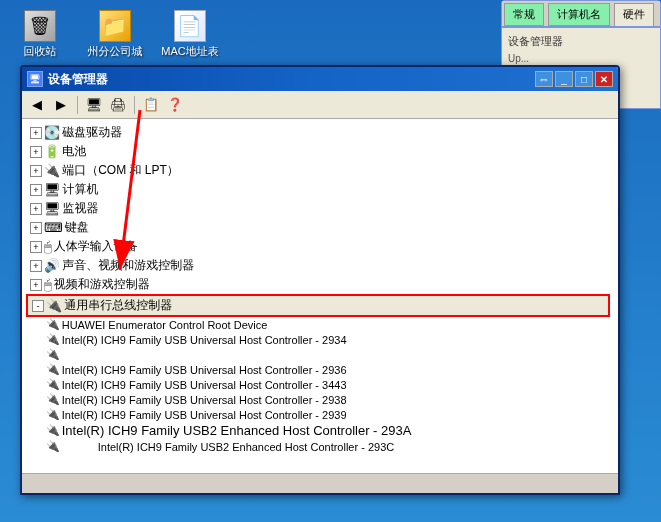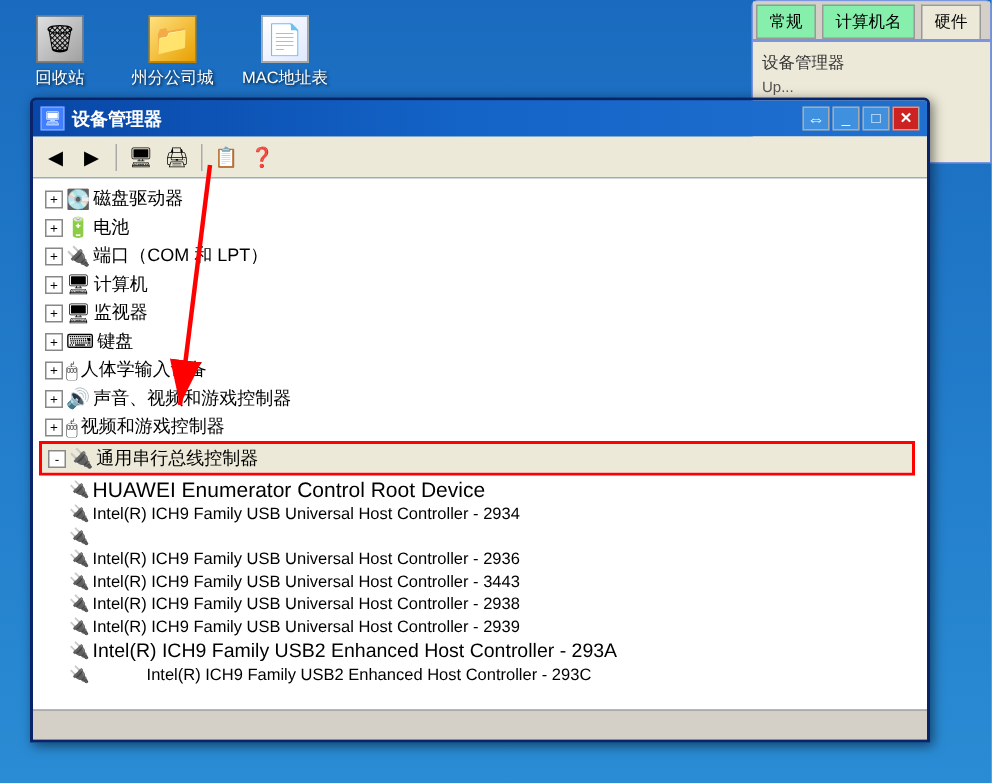--- a/index.html
+++ b/index.html
@@ -383,21 +383,21 @@
             <span class="tree-expand">-</span>
             <span class="dev-icon">🔌</span>
             <span>通用串行总线控制器</span>
           </div>
         </div>
 
         
         <div class="tree-item">
           <span class="tree-indent" style="width:20px;"></span>
           <span class="dev-icon" style="font-size:11px;">🔌</span>
-          <span style="font-size:14px;">HUAWEI Enumerator Control Root Device</span>
+          <span style="font-size:11px;">HUAWEI Enumerator Control Root Device</span>
         </div>
         <div class="tree-item">
           <span class="tree-indent" style="width:20px;"></span>
           <span class="dev-icon" style="font-size:11px;">🔌</span>
           <span style="font-size:11px;">Intel(R) ICH9 Family USB Universal Host Controller - 2934</span>
         </div>
         <div class="tree-item">
           <span class="tree-indent" style="width:20px;"></span>
           <span class="dev-icon" style="font-size:11px;">🔌</span>
         </div>

